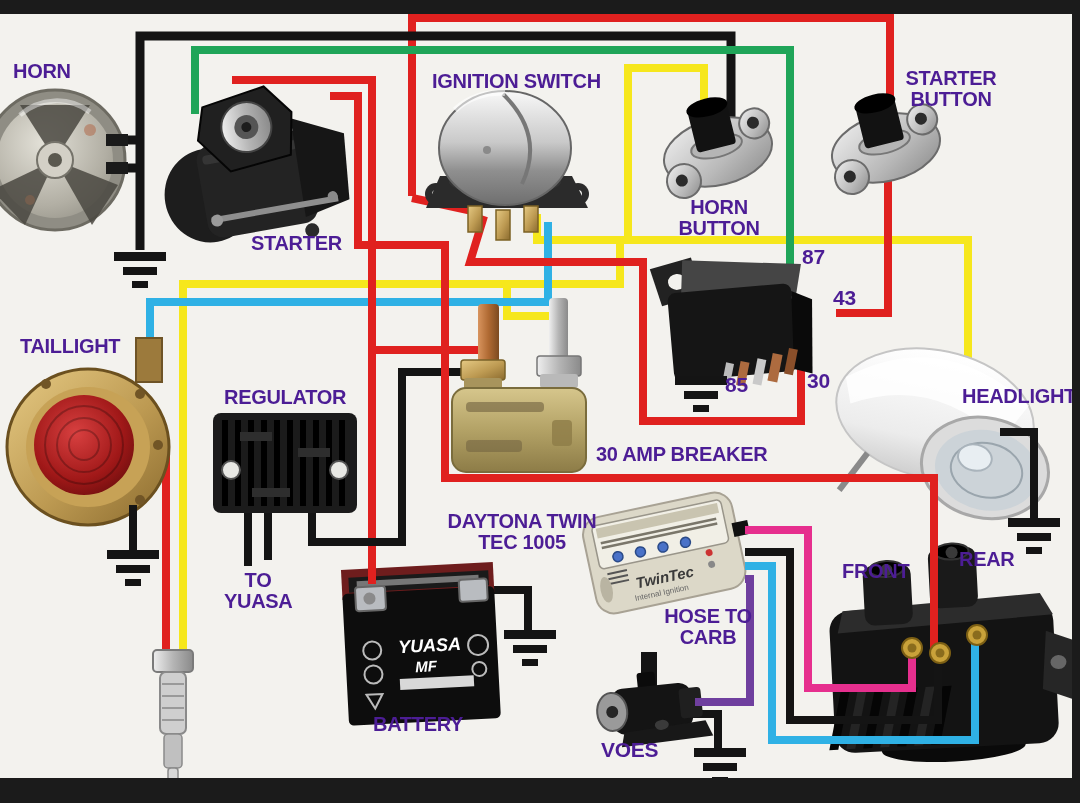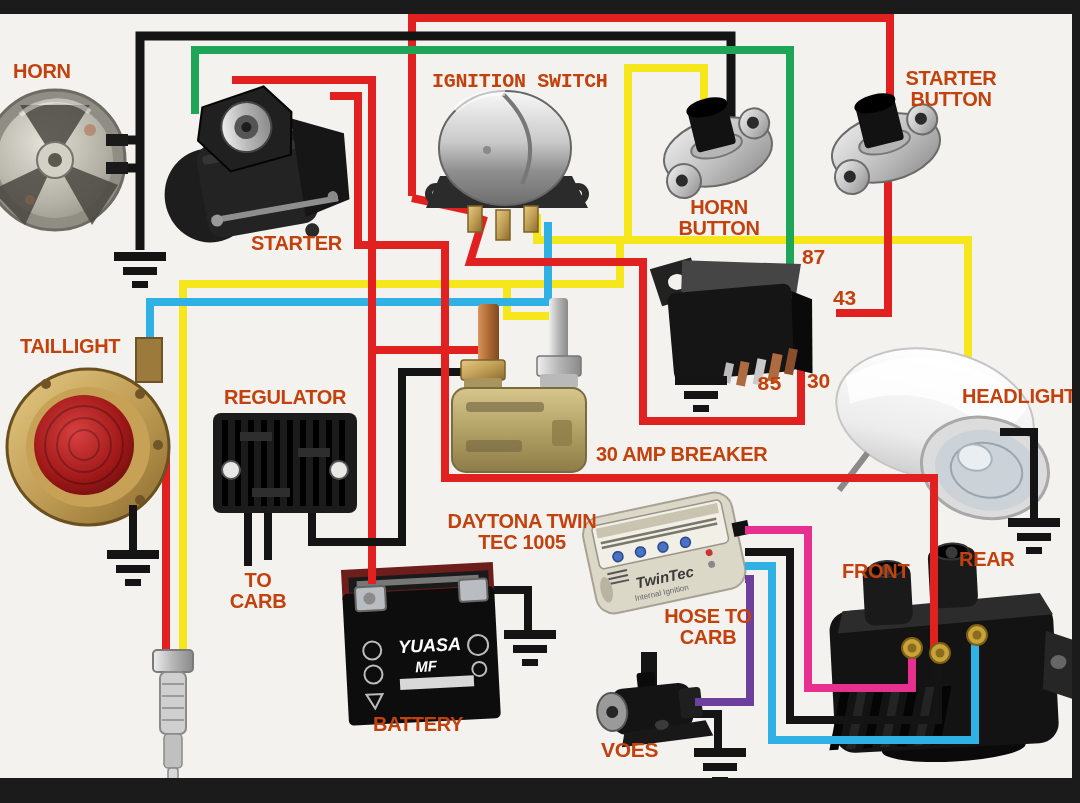--- a/index.html
+++ b/index.html
@@ -3,21 +3,21 @@
 <meta charset="utf-8">
 <style>
   html,body{margin:0;padding:0;background:#2a2a2a;}
   #stage{position:relative;width:1080px;height:803px;background:#f3f2ee;overflow:hidden;
          font-family:"Liberation Sans",sans-serif;}
   .bar{position:absolute;background:#1b1b1b;}
   #bar-top{left:0;top:0;width:1080px;height:14px;}
   #bar-bottom{left:0;top:778px;width:1080px;height:25px;}
   #bar-right{left:1072px;top:14px;width:8px;height:764px;}
   svg{position:absolute;left:0;top:0;}
-  .lbl{position:absolute;font-weight:bold;font-size:20px;color:#c2410c;
+  .lbl{position:absolute;font-weight:bold;font-size:20px;color:#4c1d95;
        white-space:pre-line;line-height:1.05;letter-spacing:-0.3px;}
   .ctr{text-align:center;}
   .pin{font-size:21px;}
 </style>
 </head>
 <body>
 
 <div id="stage">
 
 <svg width="1080" height="803" viewBox="0 0 1080 803">
@@ -372,35 +372,35 @@
     <g>
       <rect x="694" y="748" width="52" height="9"></rect>
           <rect x="703" y="763" width="34" height="8"></rect>
           <rect x="712" y="777" width="16" height="7"></rect>
     </g>
   </g>
 </svg>
 
 <div class="lbl" style="left:13px;top:61px;">HORN</div>
 <div class="lbl" style="left:251px;top:233px;">STARTER</div>
-<div class="lbl" style="left:432px;top:71px;font-family:Liberation Mono, monospace;">IGNITION SWITCH</div>
+<div class="lbl" style="left:432px;top:71px;">IGNITION SWITCH</div>
 <div class="lbl ctr" style="left:663px;top:197px;width:112px;">HORN
 BUTTON</div>
 <div class="lbl ctr" style="left:901px;top:68px;width:100px;">STARTER
 BUTTON</div>
 <div class="lbl pin" style="left:802px;top:246px;">87</div>
 <div class="lbl pin" style="left:833px;top:287px;">43</div>
-<div class="lbl pin" style="left:757px;top:374px;font-family:Liberation Mono, monospace;">85</div>
+<div class="lbl pin" style="left:725px;top:374px;">85</div>
 <div class="lbl pin" style="left:807px;top:370px;text-align:center;">30</div>
 <div class="lbl" style="left:20px;top:336px;">TAILLIGHT</div>
 <div class="lbl" style="left:224px;top:387px;">REGULATOR</div>
 <div class="lbl" style="left:596px;top:444px;">30 AMP BREAKER</div>
 <div class="lbl" style="left:925px;top:386px;margin-left:37px;">HEADLIGHT</div>
 <div class="lbl ctr" style="left:224px;top:570px;width:68px;">TO
-CARB</div>
+YUASA</div>
 <div class="lbl ctr" style="left:447px;top:511px;width:150px;">DAYTONA TWIN
 TEC 1005</div>
 <div class="lbl ctr" style="left:618px;top:606px;width:100px;margin-left:40px;">HOSE TO
 CARB</div>
 <div class="lbl" style="left:373px;top:714px;">BATTERY</div>
 <div class="lbl pin" style="left:601px;top:739px;">VOES</div>
 <div class="lbl" style="left:842px;top:561px;">FRONT</div>
 <div class="lbl" style="left:959px;top:549px;">REAR</div>
 
 <div class="bar" id="bar-top"></div>

